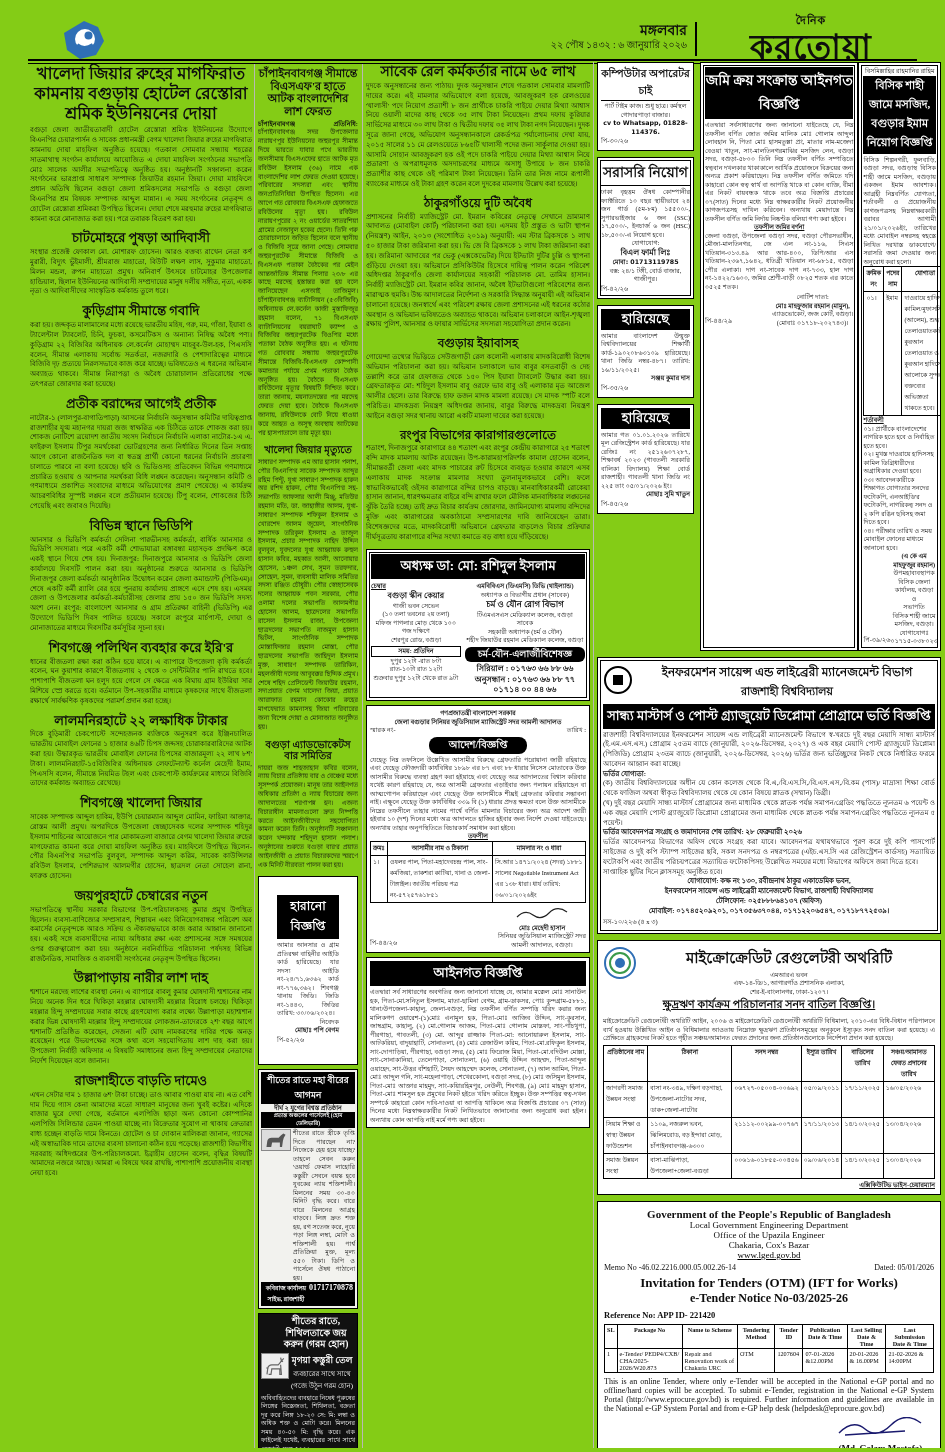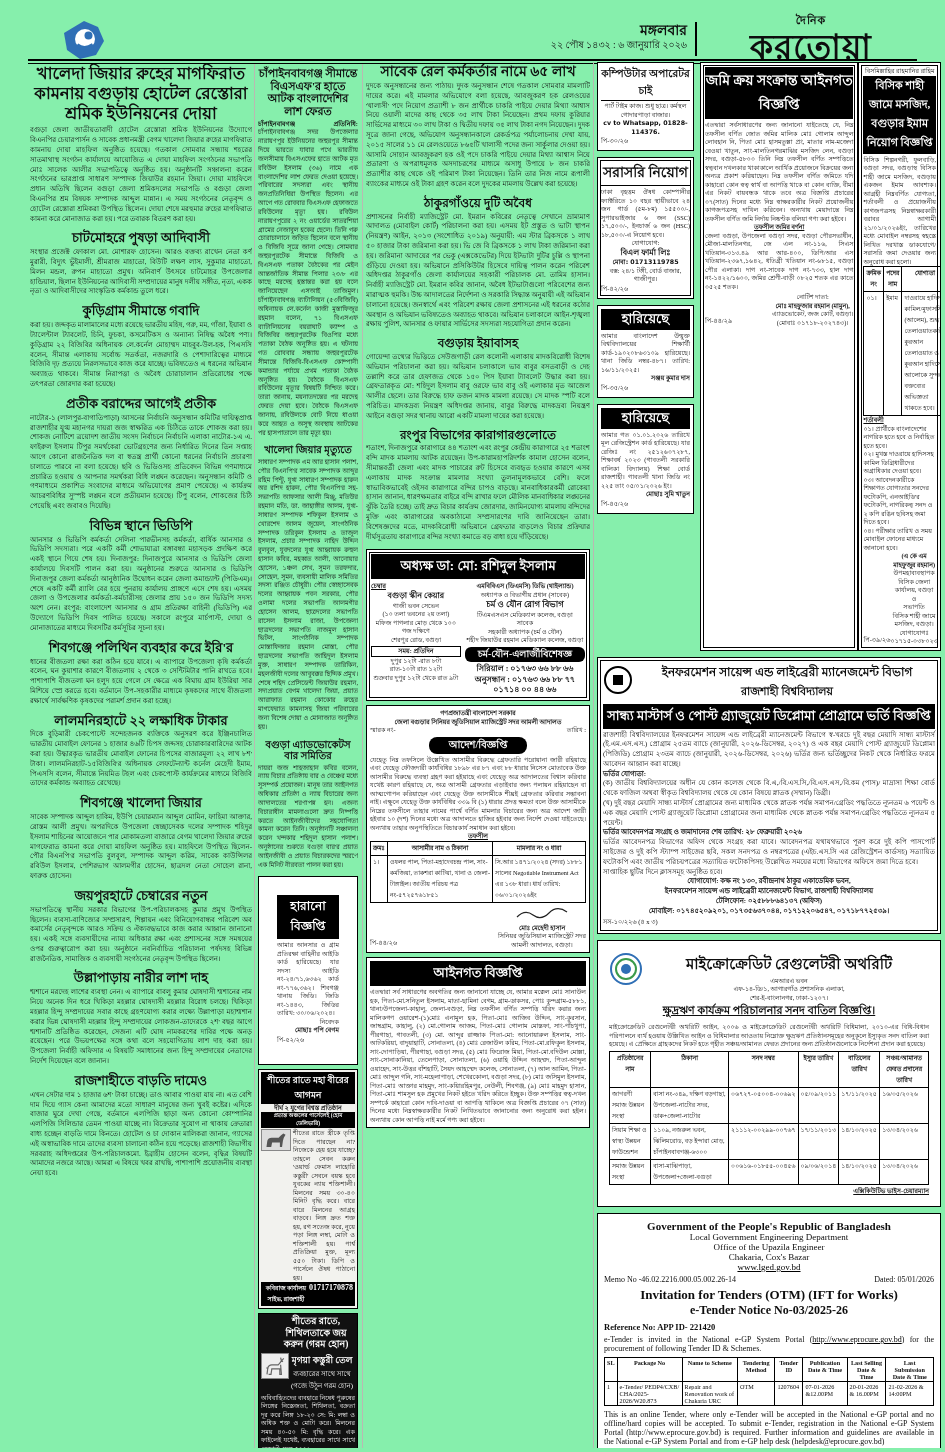--- a/index.html
+++ b/index.html
@@ -1,16 +1,16 @@
 <!DOCTYPE html>
 <html><head>
 <meta charset="utf-8">
 <style>
   html,body{margin:0;padding:0;background:#e8e8e4;}
-  .page{position:relative;width:945px;height:1452px;background:#86efac;margin:0 auto;
+  .page{position:relative;width:945px;height:1452px;background:#84cc16;margin:0 auto;
         font-family:"Liberation Serif","DejaVu Serif",serif;color:#0e0e0e;overflow:hidden;}
   
   .hdr-logo{position:absolute;left:62px;top:20px;width:44px;height:40px;}
   .hdr-date{position:absolute;right:258px;top:22px;text-align:right;line-height:1.25;}
   .hdr-day{font-weight:bold;font-size:14px;}
   .hdr-dline{font-size:9.5px;}
   .hdr-sep{position:absolute;right:248px;top:22px;width:0;height:34px;border-left:2px solid #000;}
   .masthead{position:absolute;right:28px;top:12px;width:212px;text-align:center;}
   .mast-sm{font-size:11px;font-weight:bold;letter-spacing:1px;}
   .mast-big{font-size:33px;font-weight:bold;letter-spacing:1px;line-height:1;transform:scaleY(1.05);}
@@ -399,21 +399,21 @@
       <div class="gaz bold">ভর্তির আবেদনপত্র সংগ্রহ ও জমাদানের শেষ তারিখ: ২৮ ফেব্রুয়ারী ২০২৬</div>
       <div class="gaz t-just">ভর্তির আবেদনপত্র বিভাগের অফিস থেকে সংগ্রহ করা যাবে। আবেদনপত্র যথাযথভাবে পূরণ করে দুই কপি পাসপোর্ট সাইজের ও দুই কপি স্ট্যাম্প সাইজের ছবি, সকল সনদপত্র ও নম্বরপত্রের (এইচ.এস.সি এর রেজিস্ট্রেশন কার্ডসহ) সত্যায়িত ফটোকপি এবং জাতীয় পরিচয়পত্রের সত্যায়িত ফটোকপিসহ উল্লেখিত সময়ের মধ্যে বিভাগের অফিসে জমা দিতে হবে।</div>
       <div class="gaz">সাপ্তাহিক ছুটির দিনে ক্লাসসমূহ অনুষ্ঠিত হবে।</div>
       <div class="gaz bold cent">যোগাযোগ: কক্ষ নং ১৩০, রবীন্দ্রনাথ ঠাকুর একাডেমিক ভবন,</div>
       <div class="gaz bold cent">ইনফরমেশন সায়েন্স এন্ড লাইব্রেরী ম্যানেজমেন্ট বিভাগ, রাজশাহী বিশ্ববিদ্যালয়</div>
       <div class="gaz bold cent">টেলিফোন: ০২৫৮৮৮৬৪১৩৭ (অফিস)</div>
       <div class="gaz bold cent">মোবাইল: ০১৭৪৫২০৯২০১, ০১৭৩৫৬৩৭০৪৪, ০১৭১২২০৬৫৪৭, ০১৭১৮৭৭২৫৩৯।</div>
       <div class="code">সস-১০/২২৬ (৪ x ৩)</div>
     </div>
 
-    <div class="box" style="padding:11px;margin-top:6px;">
+    <div class="box" style="padding:5px;margin-top:6px;">
       <div style="display:flex;gap:6px;align-items:flex-start;">
         <div>
           <svg width="34" height="34" viewBox="0 0 34 34">
               <circle cx="17" cy="17" r="15" fill="none" stroke="#2f6fb5" stroke-width="2"></circle>
               <circle cx="17" cy="17" r="10" fill="none" stroke="#3a9a4a" stroke-width="2"></circle>
               <circle cx="17" cy="17" r="5" fill="#2f6fb5"></circle>
             </svg>
         </div>
         <div style="flex:1;text-align:center;">
           <div class="bold" style="font-size:15px;">মাইক্রোক্রেডিট রেগুলেটরী অথরিটি</div>
@@ -469,23 +469,20 @@
       <div class="cent" style="font-size:9px;">Office of the Upazila Engineer</div>
       <div class="cent" style="font-size:9px;">Chakaria, Cox's Bazar</div>
       <div class="cent" style="font-size:9px;"><a href="#">www.lged.gov.bd</a></div>
       <div style="display:flex;justify-content:space-between;font-size:8px;margin-top:3px;">
         <span>Memo No -46.02.2216.000.05.002.26-14</span>
         <span>Dated: 05/01/2026</span>
       </div>
       <div class="cent bold" style="font-size:13px;margin-top:3px;">Invitation for Tenders (OTM) (IFT for Works)</div>
       <div class="cent bold" style="font-size:12px;">e-Tender Notice No-03/2025-26</div>
       <div class="bold" style="font-size:8.5px;margin-top:4px;">Reference No: APP ID- 221420</div>
-      <div style="font-size:8px;margin-top:3px;text-align:justify;">
-        <span>e-Tender is invited in the National e-GP System Portal (</span><a href="#">http://www.eprocure.gov.bd</a><span>) for the procurement of following Tender ID &amp; Schemes.</span>
-      </div>
       <table style="margin-top:4px;">
         <tbody>
             <tr>
               <td>SL</td>
               <td>Package No</td>
               <td>Name to Scheme</td>
               <td>Tendering Method</td>
               <td>Tender ID</td>
               <td>Publication Date &amp; Time</td>
               <td>Last Selling Date &amp; Time</td>

